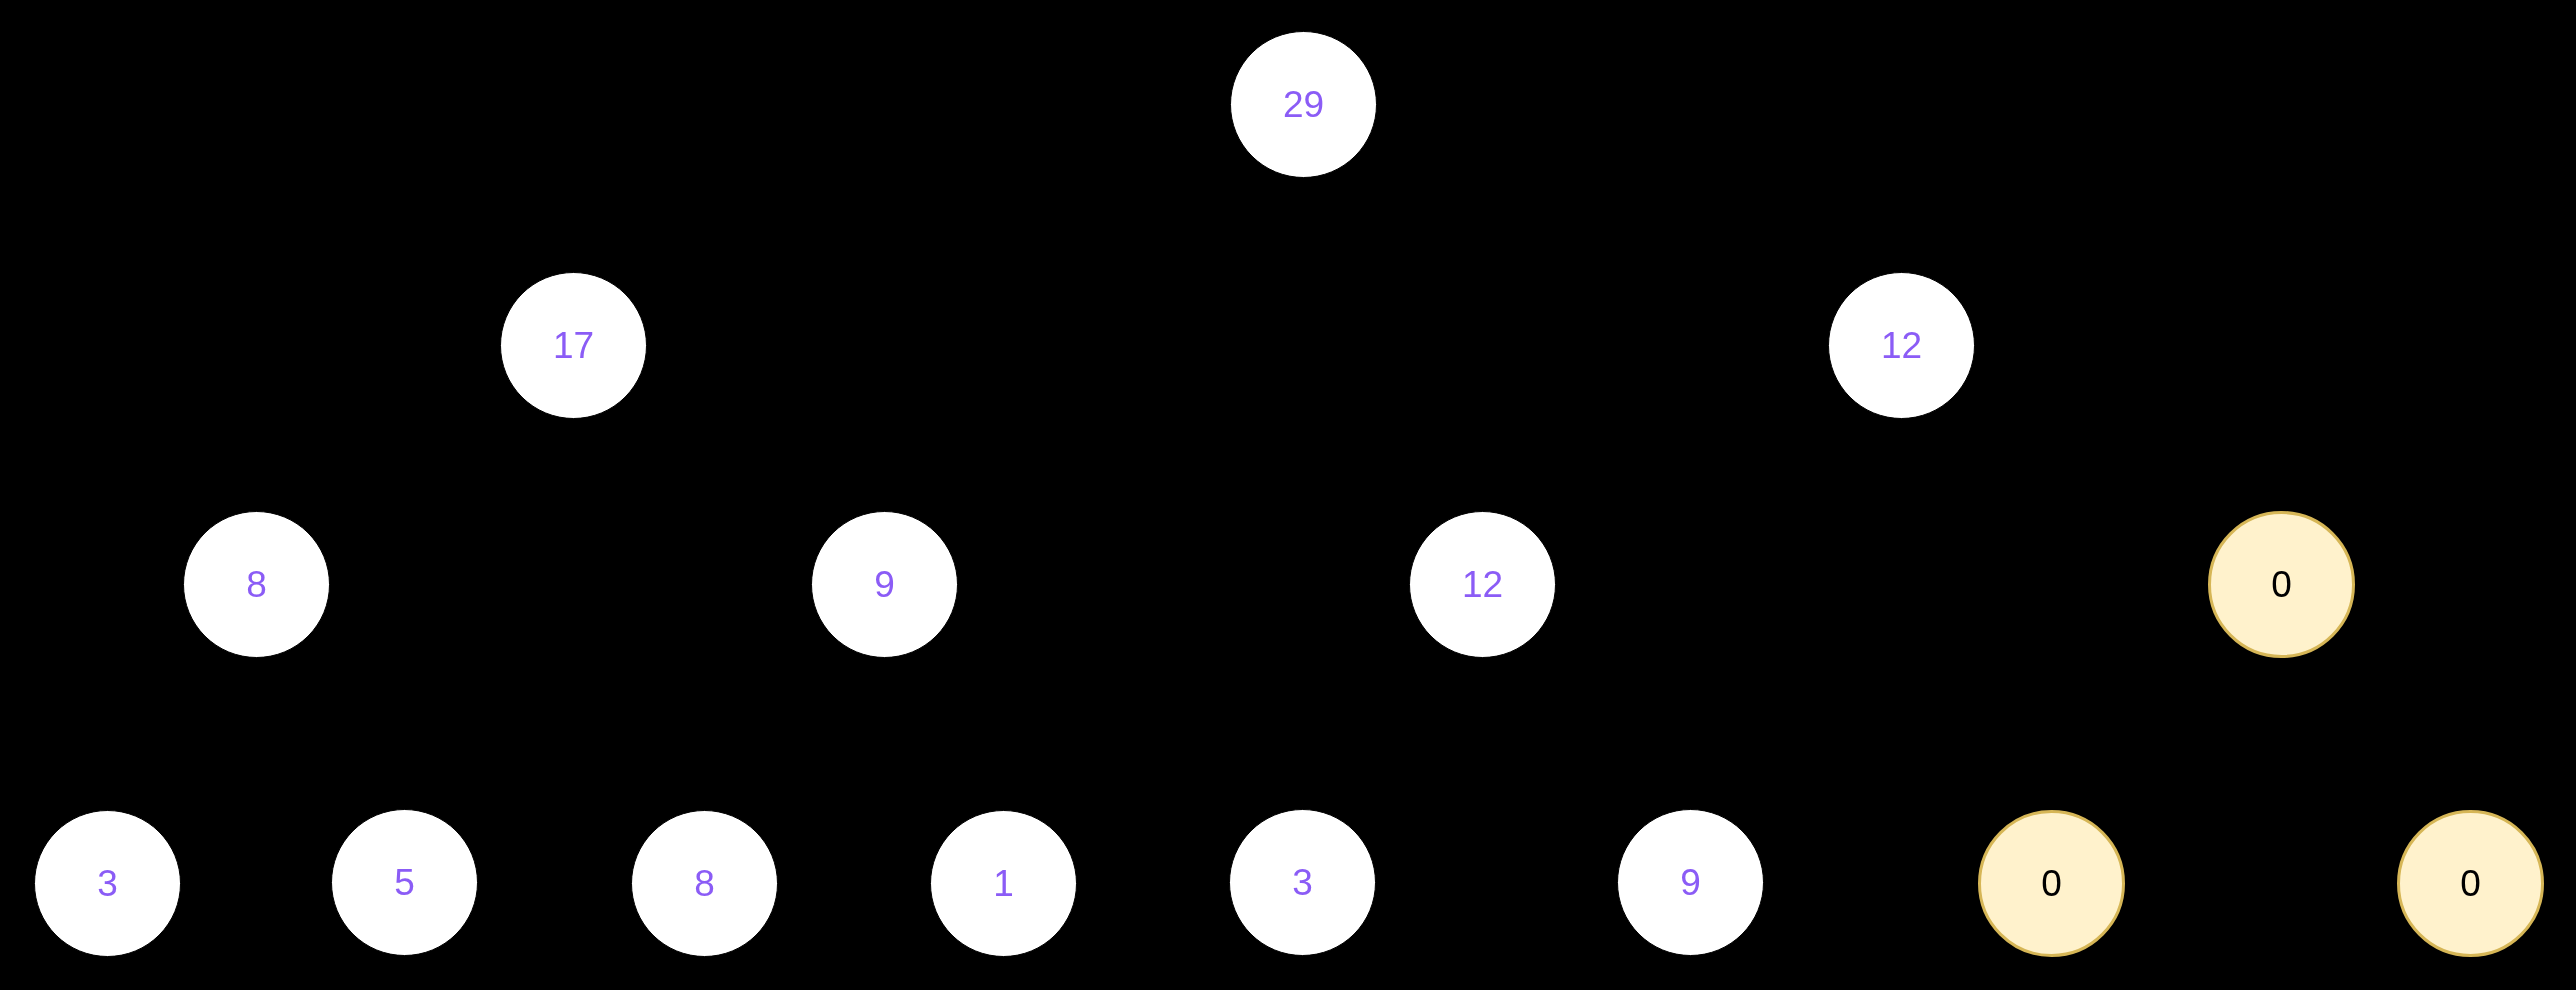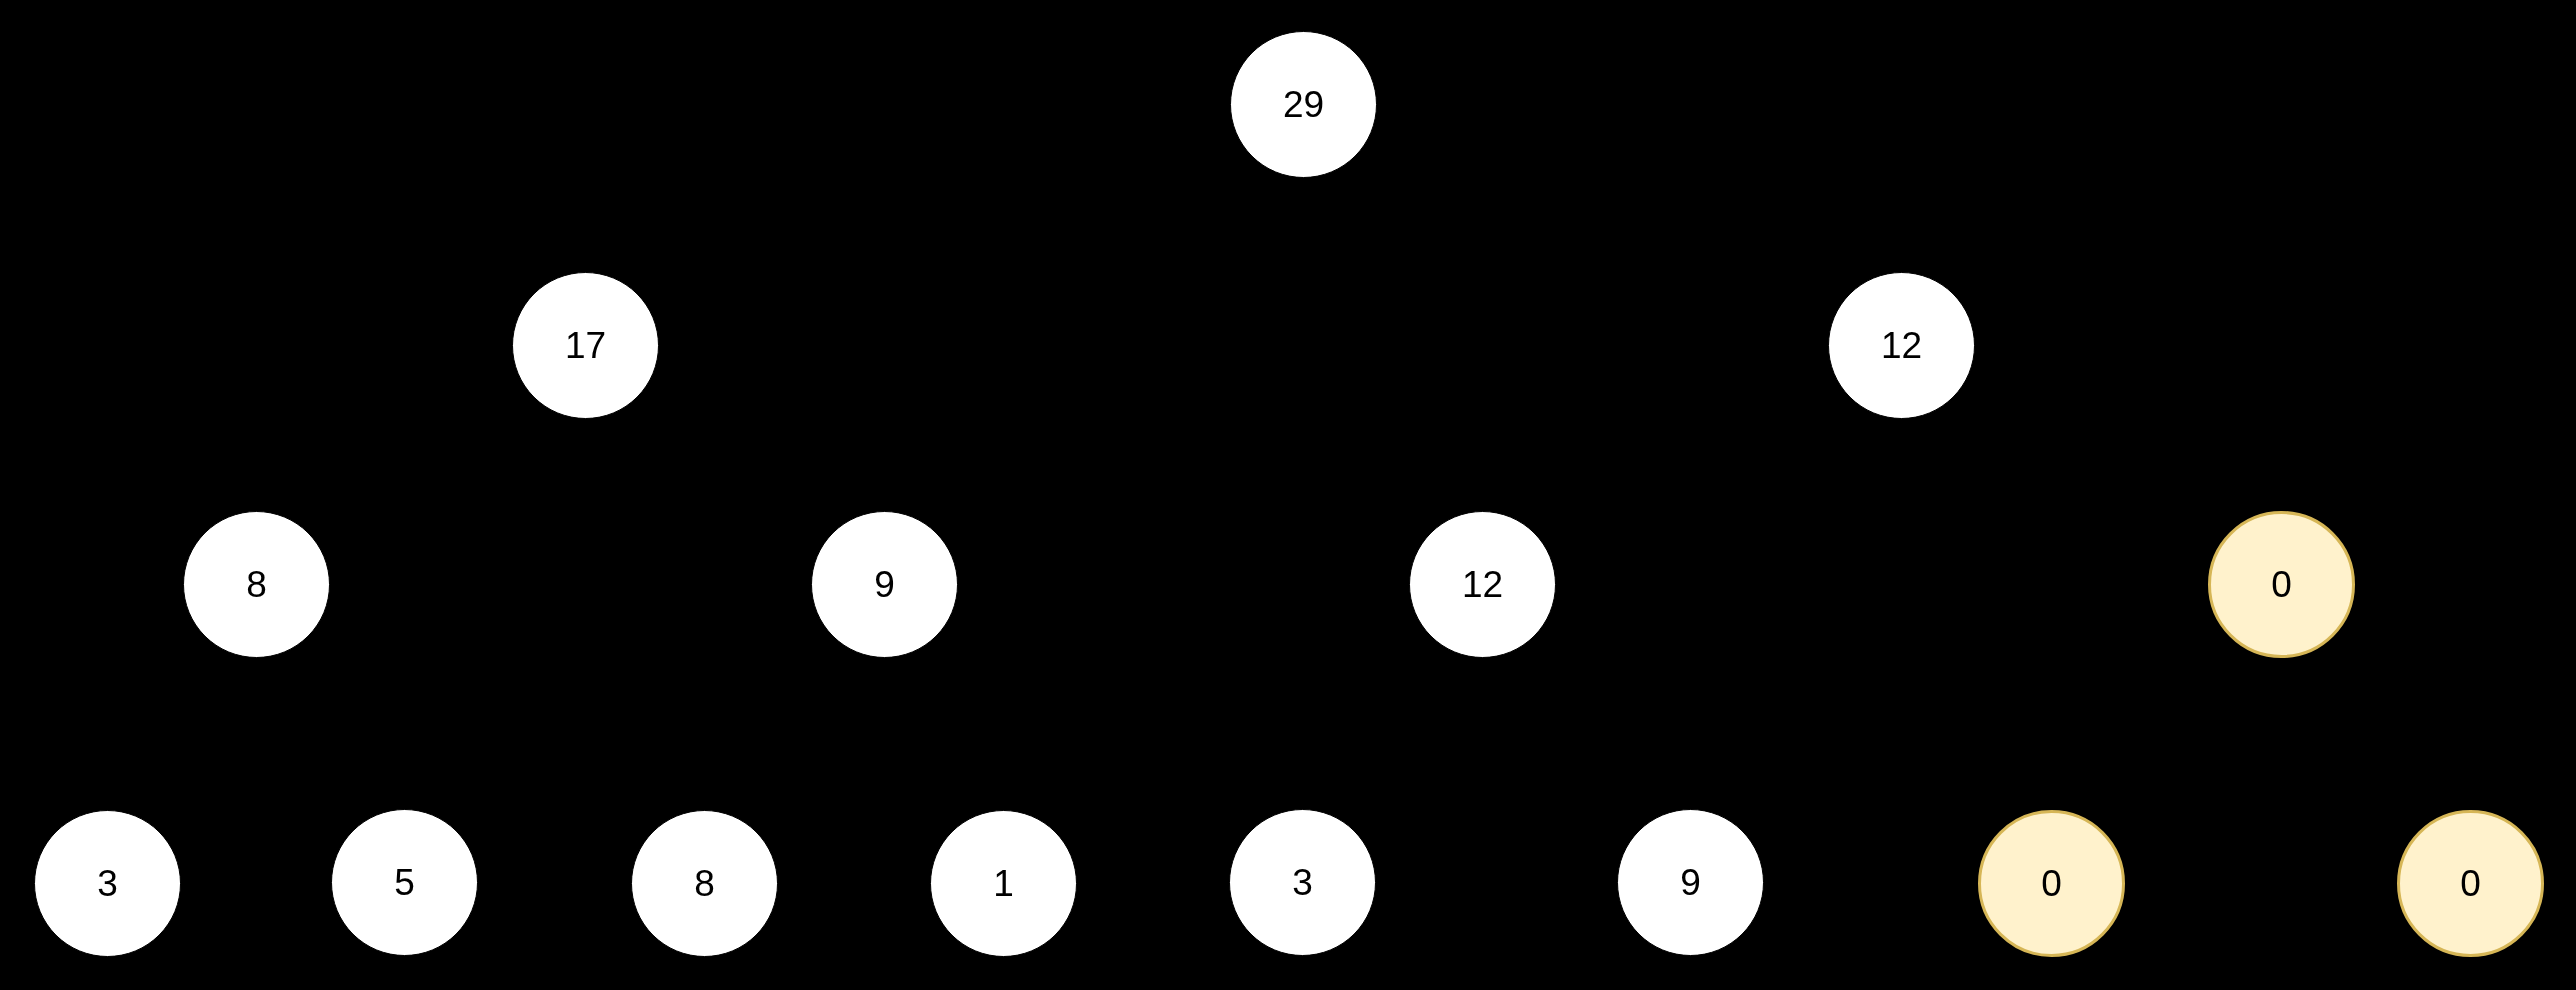--- a/index.html
+++ b/index.html
@@ -32,21 +32,21 @@
     display: flex;
     align-items: center;
     justify-content: center;
     font-size: 37px;
     line-height: 1;
     user-select: none;
   }
   .tree-node.default {
     background: #ffffff;
     border: 1.5px solid #000000;
-    color: #000000;
+    color: #8b5cf6;
   }
   .tree-node.highlight {
     background: #FFF2CC;
     border: 3px solid #D6B656;
     color: #000000;
   }
   .node-label {
     pointer-events: none;
   }
 </style>
@@ -67,21 +67,21 @@
       <line x1="1182" y1="781" x2="1341" y2="1181" stroke="#000000" stroke-width="3"></line>
       <line x1="1982" y1="781" x2="1741" y2="1179" stroke="#000000" stroke-width="3"></line>
       <line x1="1982" y1="781" x2="2260" y2="1179" stroke="#000000" stroke-width="3"></line>
       <line x1="3050" y1="781" x2="2743" y2="1181" stroke="#000000" stroke-width="3"></line>
       <line x1="3050" y1="781" x2="3303" y2="1181" stroke="#000000" stroke-width="3"></line>
     </svg>
 
 <div class="tree-node default" style="left: 1230px; top: 31px;">
       <span class="node-label">29</span>
     </div>
-    <div class="tree-node default" style="left: 512px; top: 272px;">
+    <div class="tree-node default" style="left: 500px; top: 272px;">
       <span class="node-label">17</span>
     </div>
     <div class="tree-node default" style="left: 1828px; top: 272px;">
       <span class="node-label">12</span>
     </div>
     <div class="tree-node default" style="left: 183px; top: 511px;">
       <span class="node-label">8</span>
     </div>
     <div class="tree-node default" style="left: 811px; top: 511px;">
       <span class="node-label">9</span>

